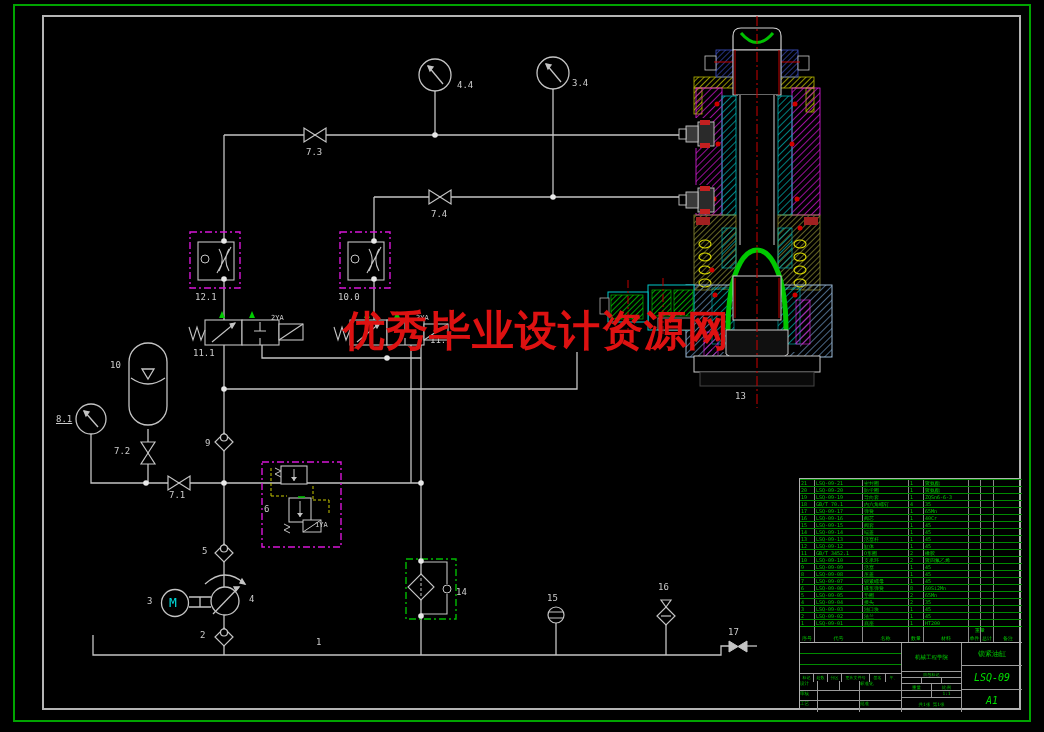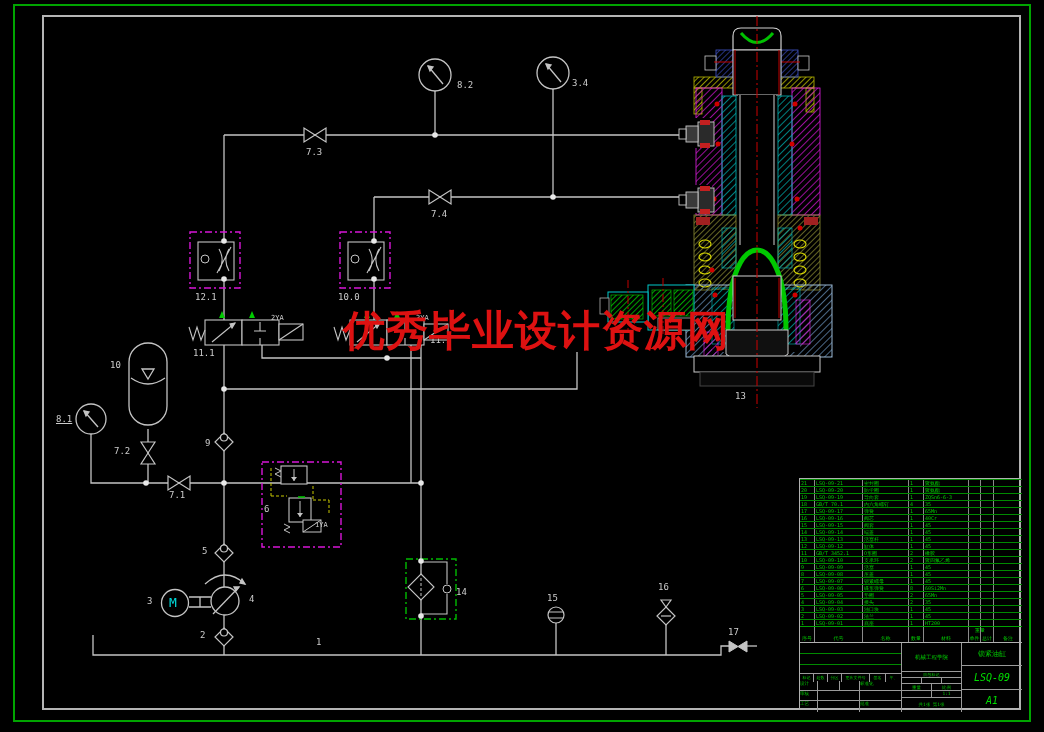--- a/index.html
+++ b/index.html
@@ -344,21 +344,21 @@
         <rect x="679" y="195" width="7" height="10" fill="#000" stroke="#c8c8c8" stroke-width="0.9"></rect>
         <rect x="700" y="186" width="10" height="5" fill="#c42020"></rect>
         <rect x="700" y="209" width="10" height="5" fill="#c42020"></rect>
       </g>
 
       <path d="M757,16V408" stroke="#cc0000" stroke-width="1" stroke-dasharray="10 3 2 3"></path>
     </g>
   </svg>
 
   <div id="labels">
-      <span class="slabel" style="left: 457px; top: 80px;">8.2</span>
+      <span class="slabel" style="left: 457px; top: 80px;">4.4</span>
       <span class="slabel" style="left: 572px; top: 78px;">3.4</span>
       <span class="slabel" style="left: 56px; top: 414px; text-decoration: underline;">8.1</span>
       <span class="slabel" style="left: 306px; top: 147px;">7.3</span>
       <span class="slabel" style="left: 431px; top: 209px;">7.4</span>
       <span class="slabel" style="left: 169px; top: 490px;">7.1</span>
       <span class="slabel" style="left: 114px; top: 446px;">7.2</span>
       <span class="slabel" style="left: 186px; top: 292px; margin-left: 9px;">12.1</span>
       <span class="slabel" style="left: 338px; top: 292px;">10.0</span>
       <span class="slabel" style="left: 193px; top: 348px;">11.1</span>
       <span class="slabel" style="left: 430px; top: 335px;">11.2</span>

